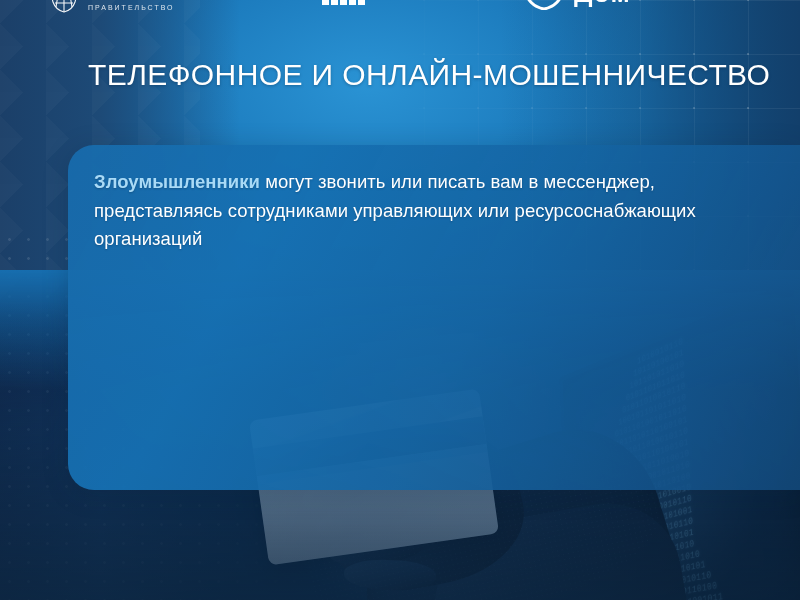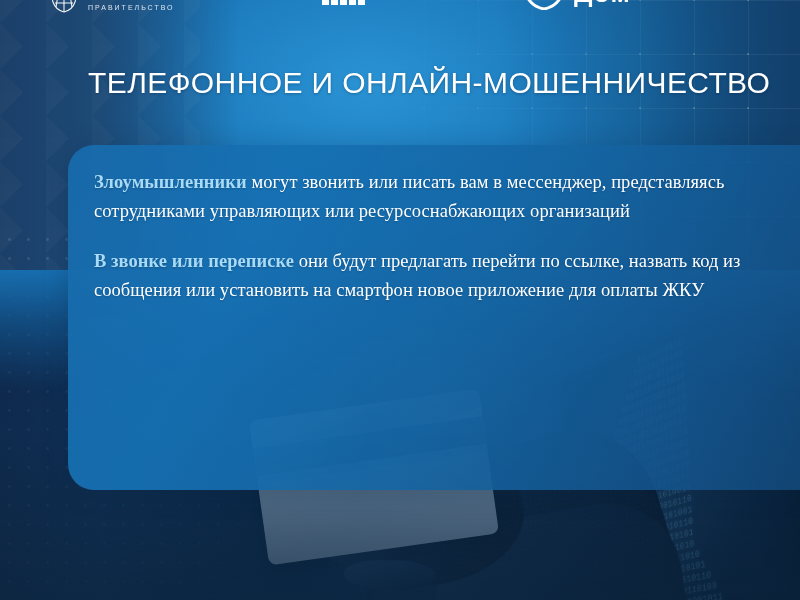--- a/index.html
+++ b/index.html
@@ -201,35 +201,33 @@
   .dom-shield { width:44px; height:34px; }
   .dom-text { font-size:26px; font-weight:700; letter-spacing:1px; }
 
   
   .title {
     position:absolute; left:88px; top:58px; width:690px;
     font-size:30px; font-weight:400; letter-spacing:0.4px;
     color:#ffffff;
     text-shadow:0 1px 3px rgba(8,35,62,0.35);
     white-space:nowrap;
-    margin-top:8px;
   }
 
   
   .panel {
     position:absolute; left:68px; top:145px; width:732px; height:345px;
     border-radius:26px 0 0 26px;
     background:linear-gradient(118deg,
         rgba(24,106,170,0.97) 0%,
         rgba(22,112,178,0.95) 26%,
         rgba(21,101,163,0.93) 55%,
         rgba(20,86,143,0.90) 80%,
         rgba(19,74,124,0.86) 100%);
     box-shadow:0 4px 26px rgba(8,30,55,0.22);
-    font-family:Liberation Serif, serif;
   }
   .panel-inner { position:absolute; left:26px; top:23px; width:672px; }
   .para {
     color:#ffffff;
     font-size:18.5px; line-height:28.5px; font-weight:400;
     letter-spacing:0.05px;
     margin-bottom:22px;
     text-shadow:0 1px 2px rgba(8,35,62,0.30);
   }
   .para:last-child { margin-bottom:0; }
@@ -344,17 +342,16 @@
       </svg>
       <span class="dom-text">Дом</span>
     </div>
   </div>
 
   <div class="title">ТЕЛЕФОННОЕ И ОНЛАЙН-МОШЕННИЧЕСТВО</div>
 
   <div class="panel">
     <div class="panel-inner" id="paras">
         <div class="para"><span class="hl">Злоумышленники </span><span>могут звонить или писать вам в мессенджер, представляясь сотрудниками управляющих или ресурсоснабжающих организаций</span></div>
-        <div class="para"><span class="hl">В звонке или переписке </span><span>они будут предлагать перейти по ссылке, назвать код из сообщения или установить на смартфон новое приложение для оплаты ЖКУ</span></div>
       </div>
   </div>
 
 </div>
 
 </body></html>

